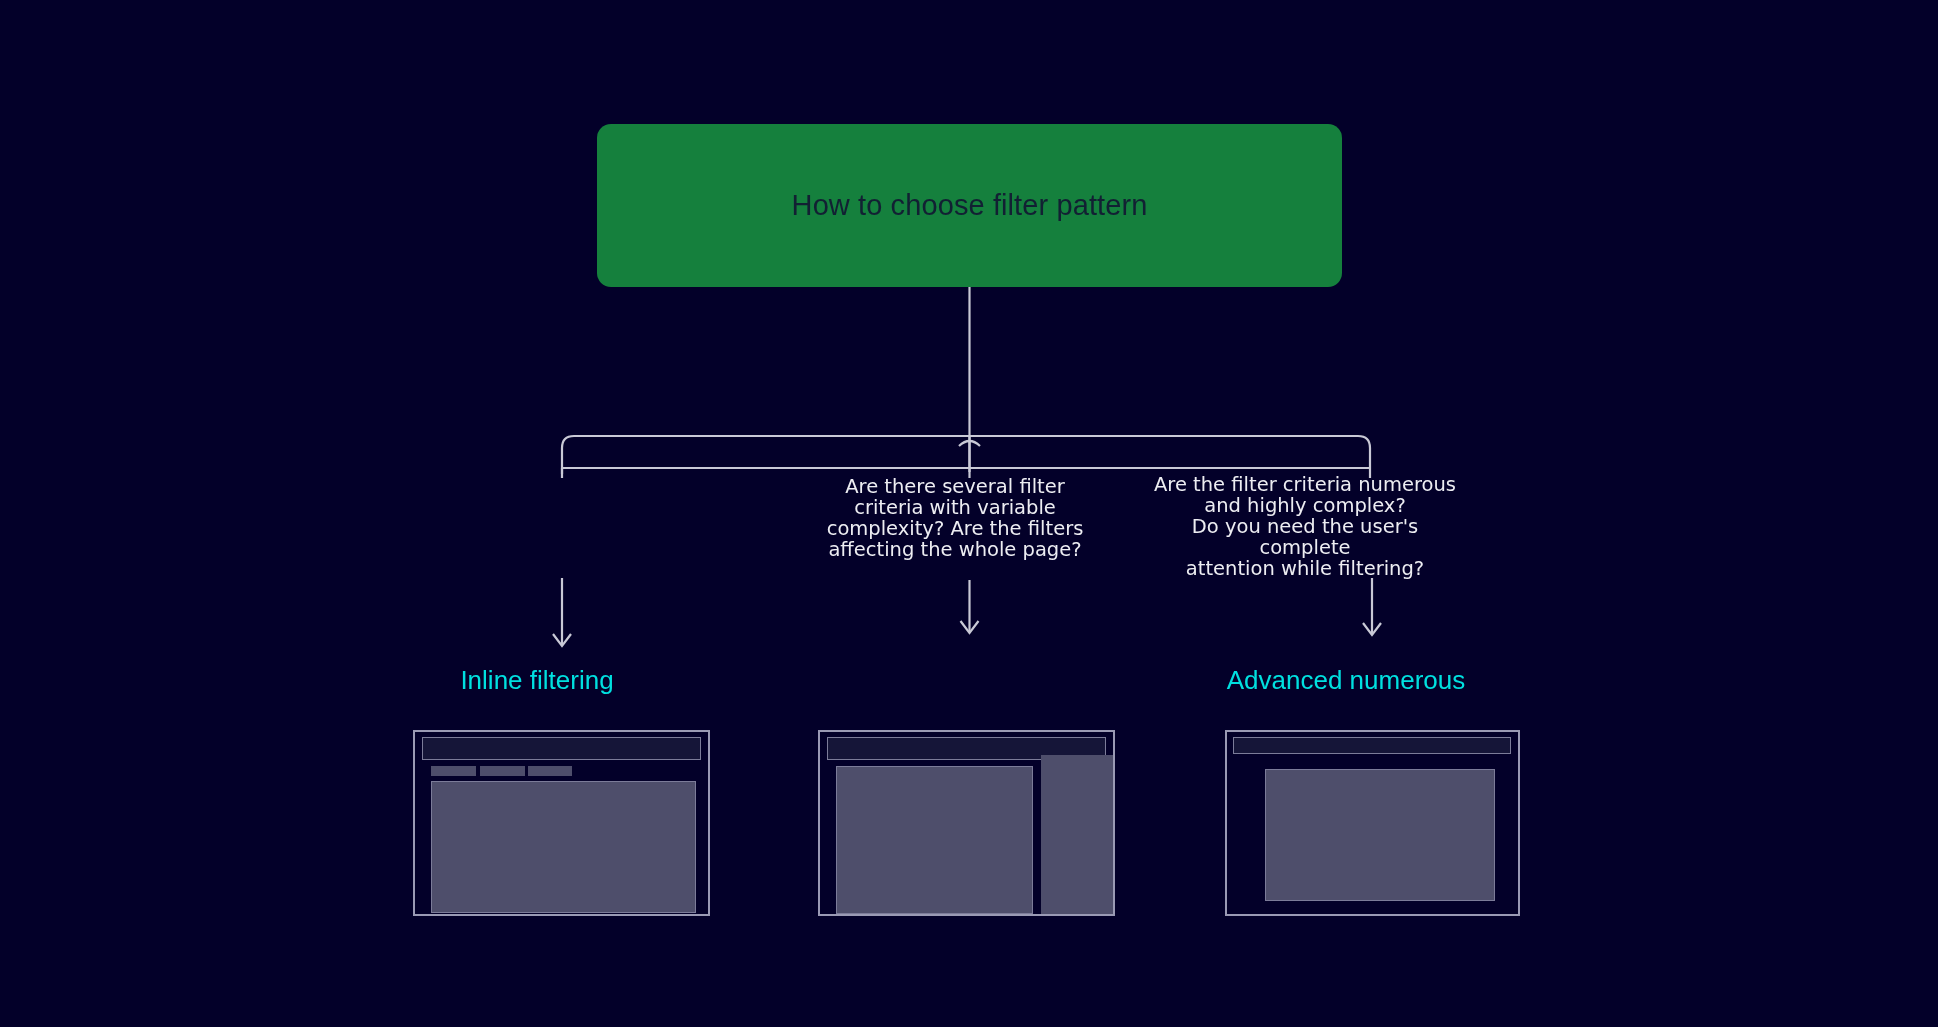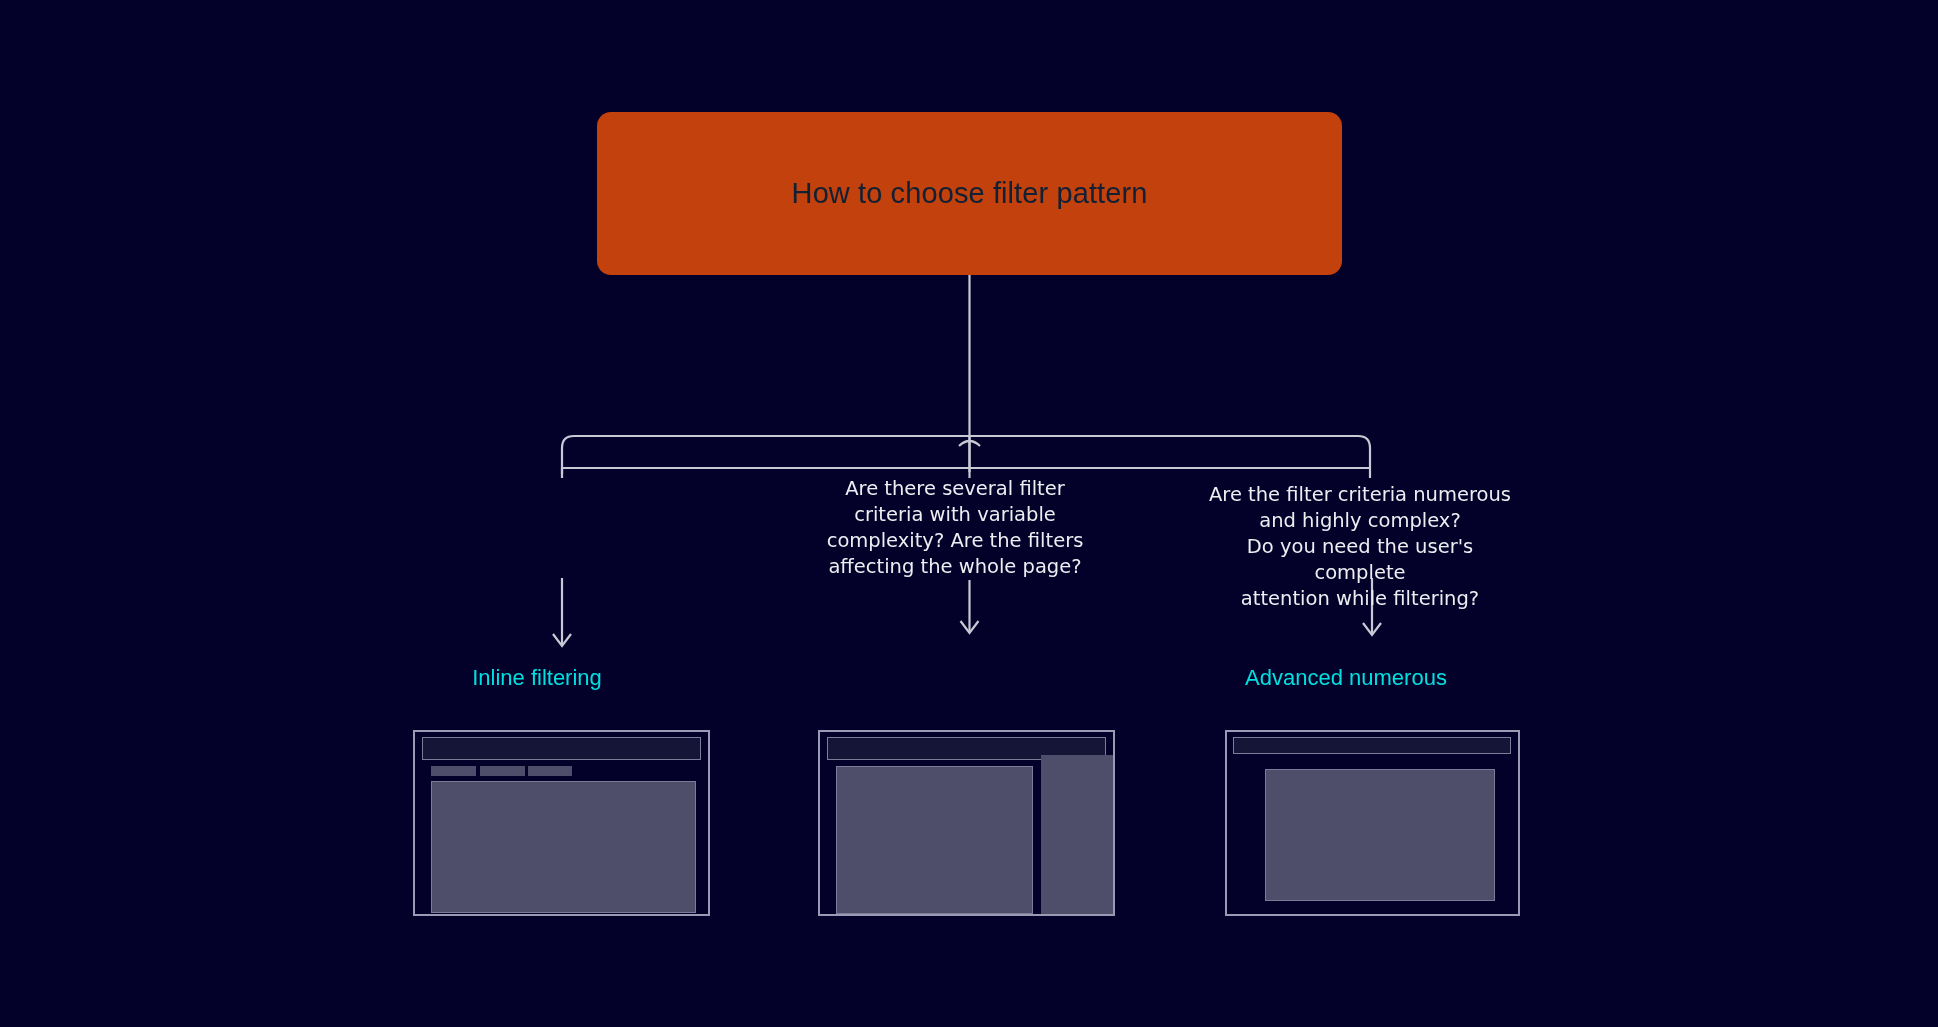--- a/index.html
+++ b/index.html
@@ -25,70 +25,69 @@
     left: 0; top: 0;
     width: 1938px;
     height: 1027px;
     pointer-events: none;
   }
 
   
   .root-node {
     position: absolute;
     left: 597px;
-    top: 112px;
+    top: 124px;
     width: 745px;
     height: 163px;
-    background: #c2410c;
+    background: #15803d;
     border-radius: 14px;
     display: flex;
     align-items: center;
     justify-content: center;
     box-sizing: border-box;
   }
   .root-node-label {
     color: #122033;
     font-size: 29px;
     font-family: "Liberation Sans", sans-serif;
     letter-spacing: 0.1px;
     text-align: center;
   }
 
   
   .branch-question {
     position: absolute;
     color: #EDEDF2;
     font-size: 19.5px;
-    line-height: 26px;
+    line-height: 21px;
     text-align: center;
     font-family: "DejaVu Sans", sans-serif;
     white-space: pre-line;
   }
   #q-inline {
     left: 420px;
     top: 498px;
     width: 300px;
   }
   #q-sidepanel {
     left: 825px;
     top: 476px;
     width: 260px;
   }
   #q-advanced {
-    left: 1205px;
+    left: 1150px;
     top: 474px;
     width: 310px;
-    margin-top: 8px;
   }
 
   
   .outcome-label {
     position: absolute;
     color: #00E0E0;
-    font-size: 22px;
+    font-size: 26px;
     font-family: "Liberation Sans", sans-serif;
     text-align: center;
     white-space: nowrap;
   }
   #label-inline    { left: 412px;  top: 665px; width: 250px; }
   #label-sidepanel { left: 737px;  top: 666px; width: 400px; }
   #label-advanced  { left: 1146px; top: 665px; width: 400px; }
 
   
   .mockup {

